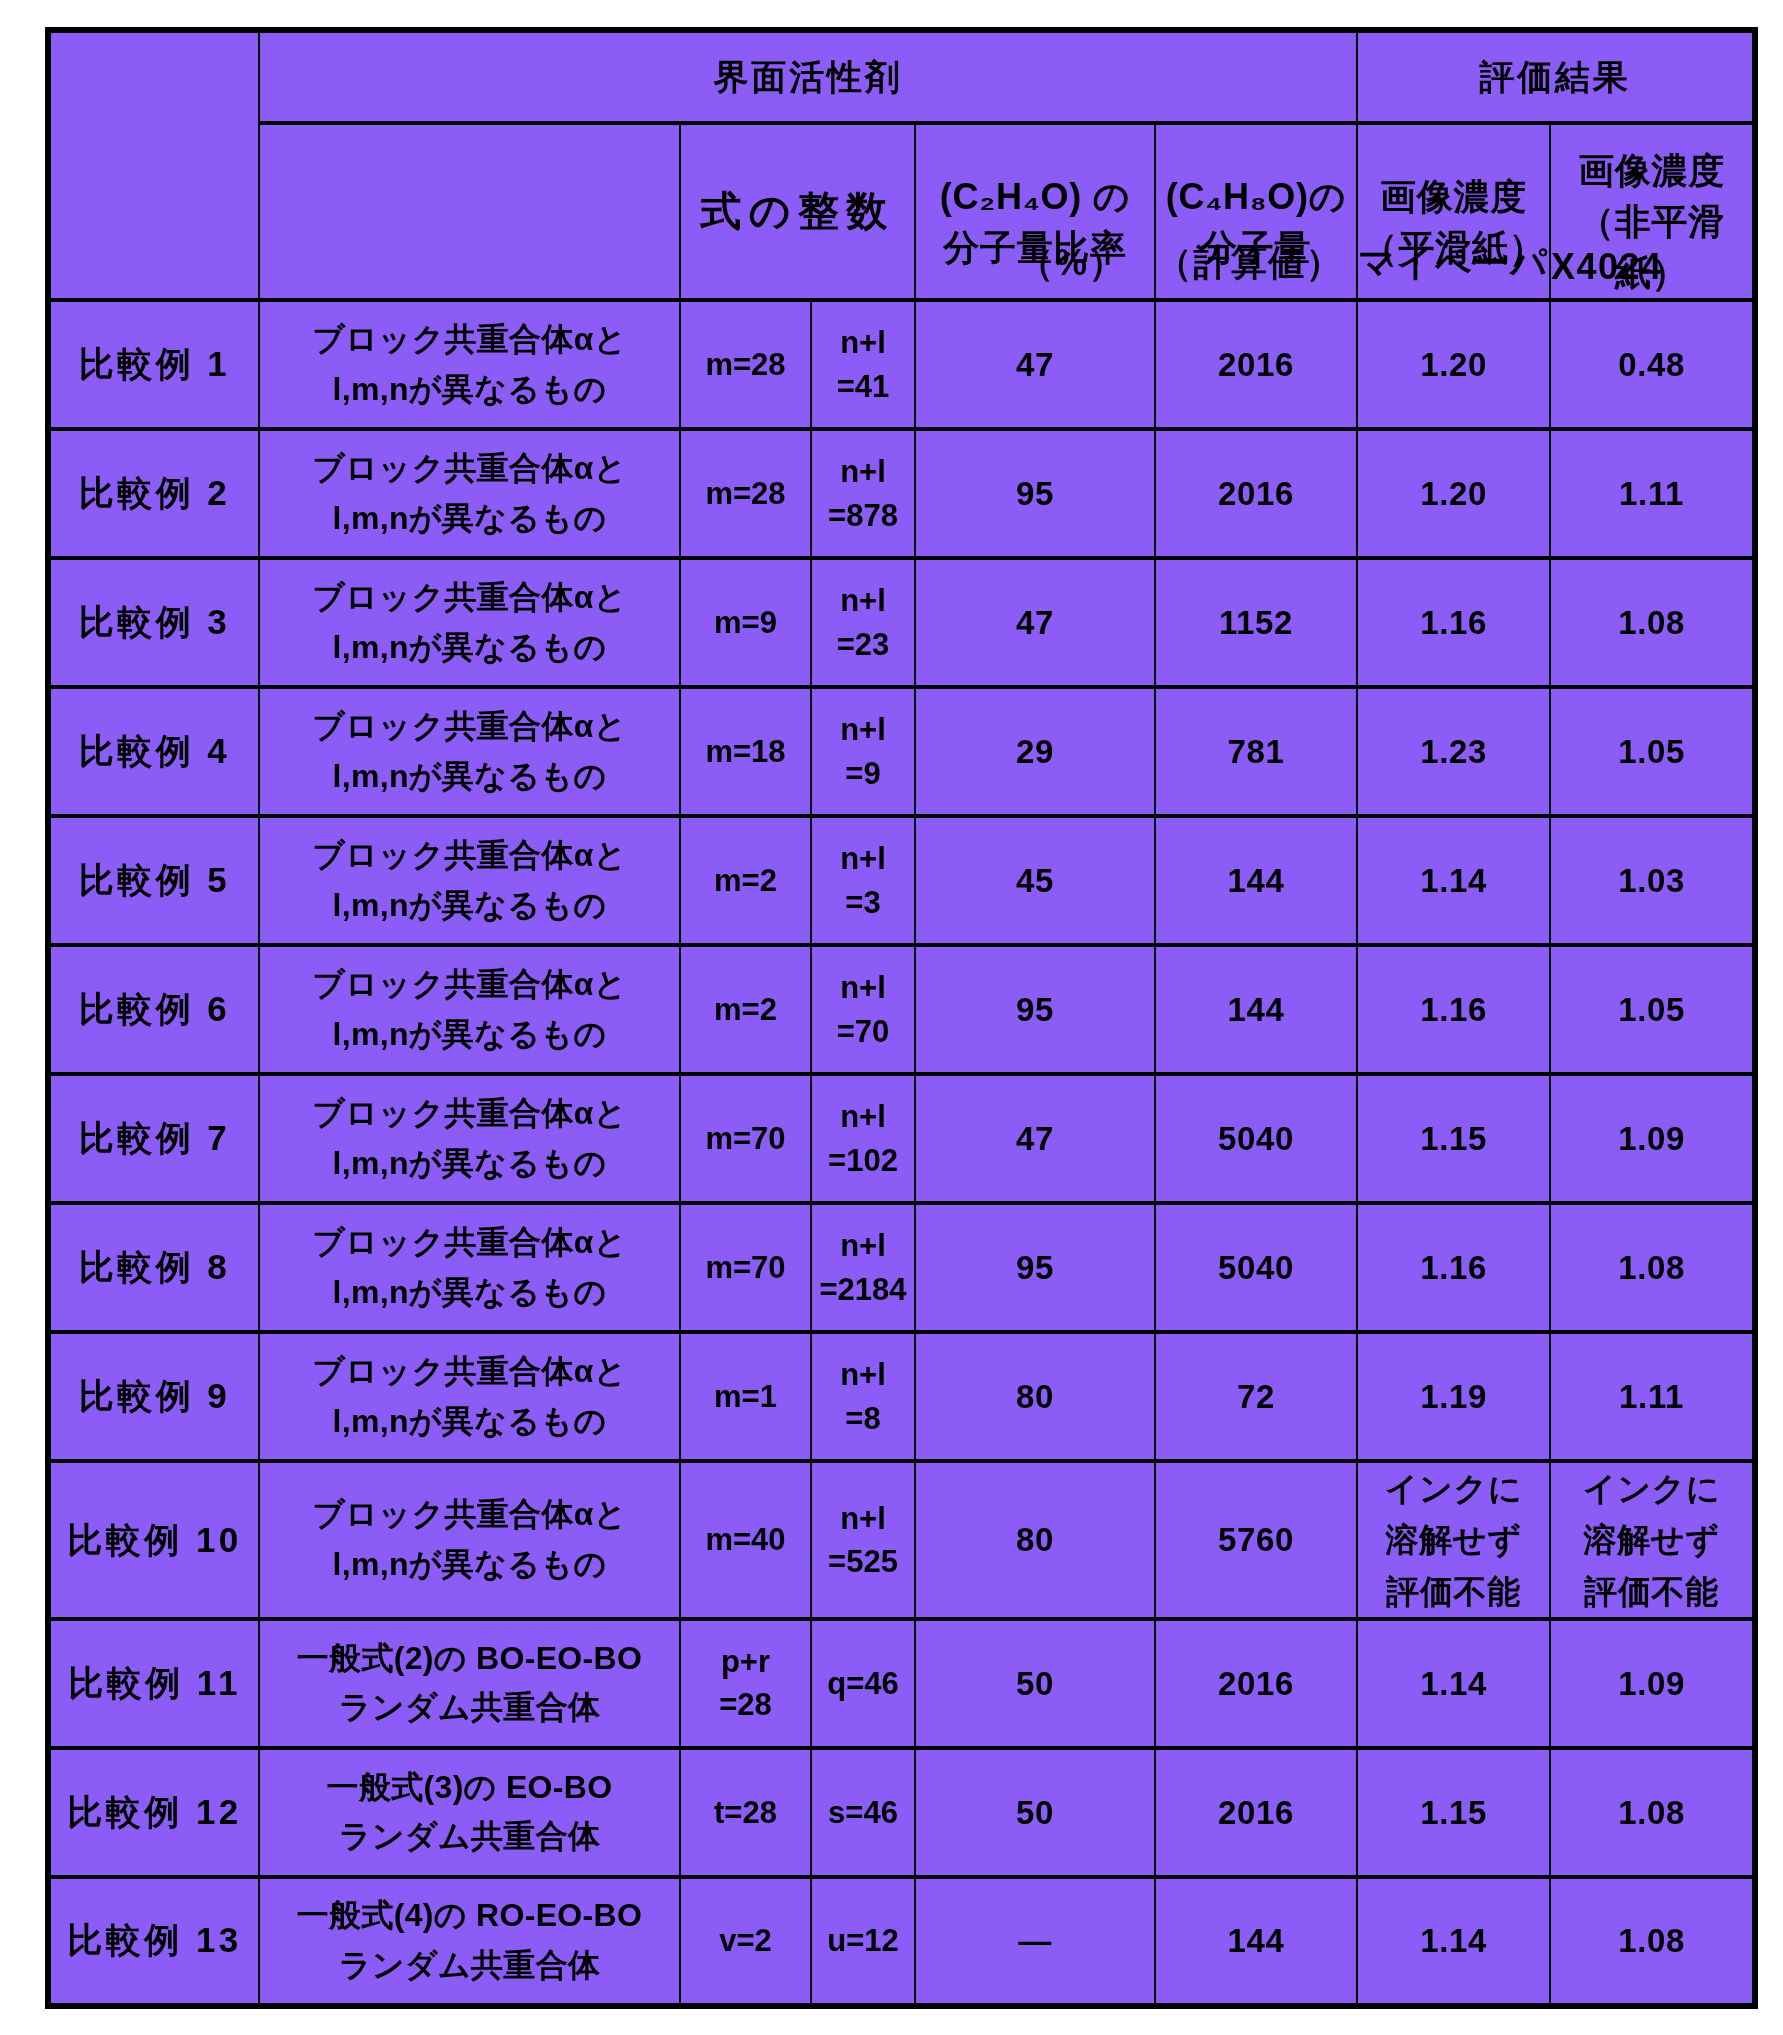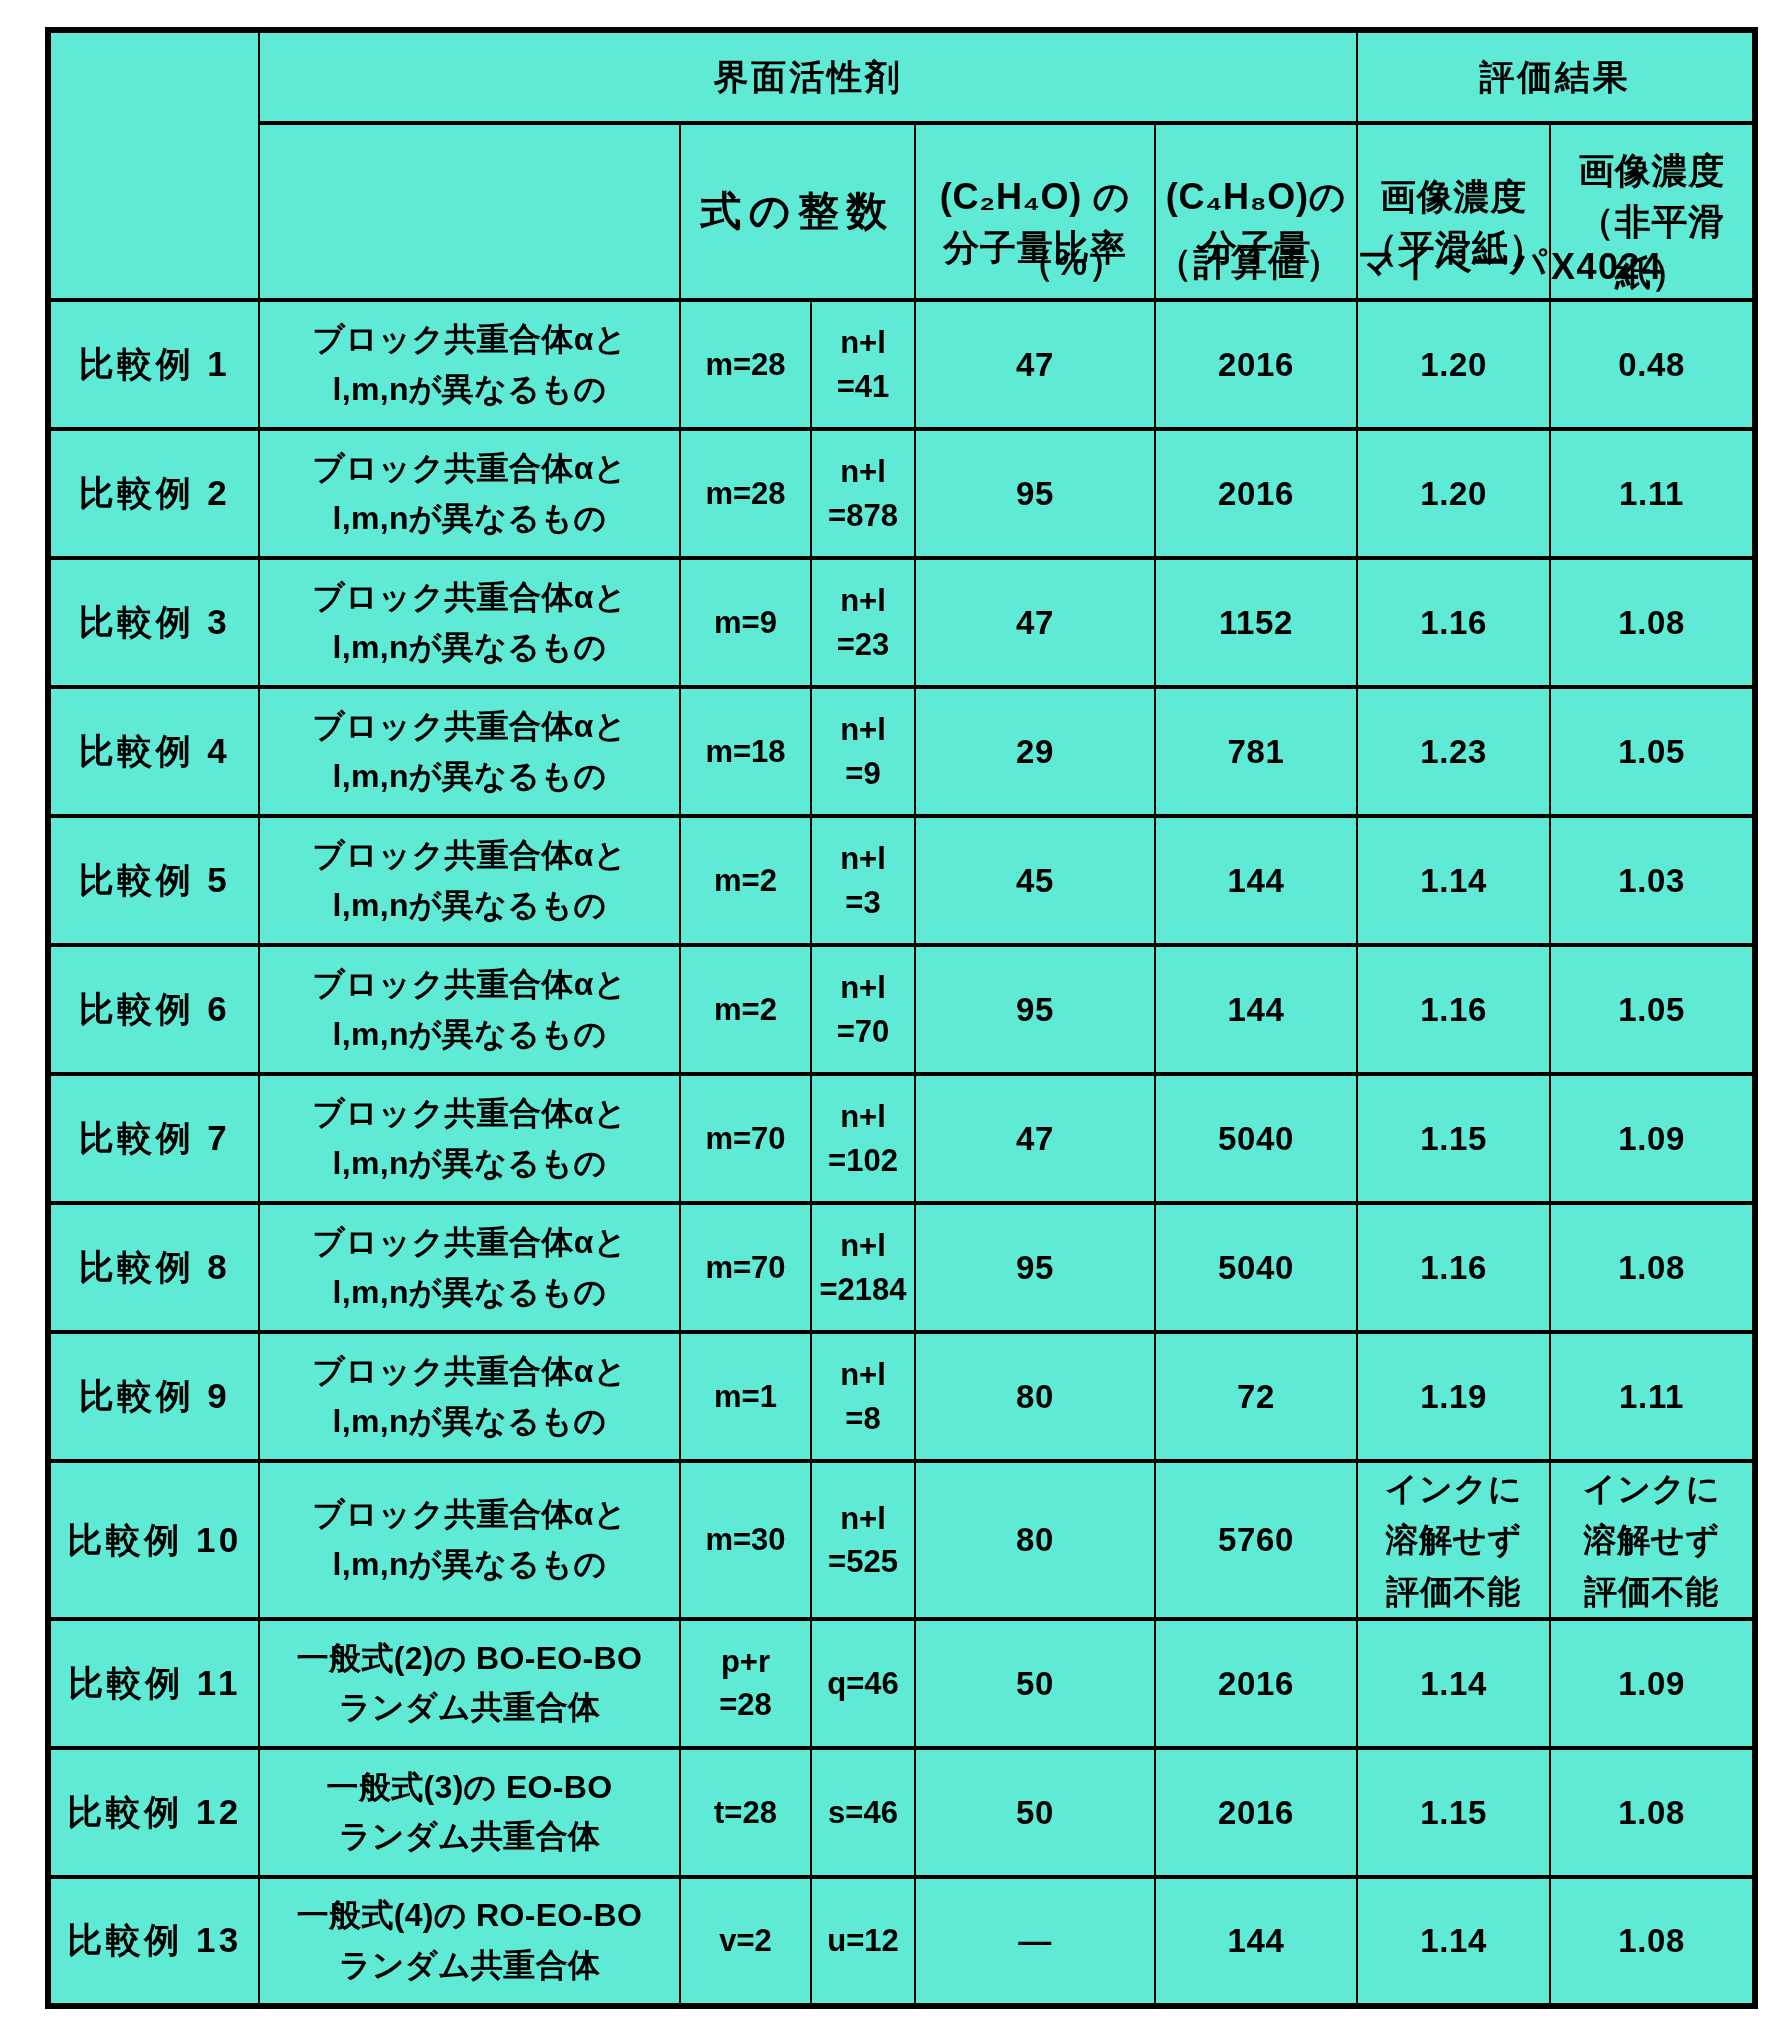--- a/index.html
+++ b/index.html
@@ -8,21 +8,21 @@
     width:1783px;height:2035px;
     background:#ffffff;
     font-family:"Liberation Sans","DejaVu Sans",sans-serif;
     color:#000;
     overflow:hidden;
   }
   table.cmp{
     position:absolute;left:45px;top:27px;
     width:1706px;height:1971px;
     border-collapse:collapse;table-layout:fixed;
-    background:#5eead4;
+    background:#8b5cf6;
   }
   table.cmp{border:6.7px solid #000;}
   .cmp th,.cmp td{
     border-left:2.7px solid #000;border-right:2.7px solid #000;
     border-top:4.7px solid #000;border-bottom:4.7px solid #000;
     padding:0;margin:0;
     text-align:center;vertical-align:middle;
     font-weight:bold;
     overflow:hidden;
   }
@@ -199,21 +199,21 @@
 =8</td>
     <td class="c-num">80</td>
     <td class="c-num">72</td>
     <td class="c-num">1.19</td>
     <td class="c-num">1.11</td>
   </tr>
         <tr>
     <td class="c-label">比較例 10</td>
     <td class="c-desc">ブロック共重合体αと
 l,m,nが異なるもの</td>
-    <td class="c-int">m=30</td>
+    <td class="c-int">m=40</td>
     <td class="c-int">n+l
 =525</td>
     <td class="c-num">80</td>
     <td class="c-num">5760</td>
     <td class="c-num">インクに
 溶解せず
 評価不能</td>
     <td class="c-num">インクに
 溶解せず
 評価不能</td>

